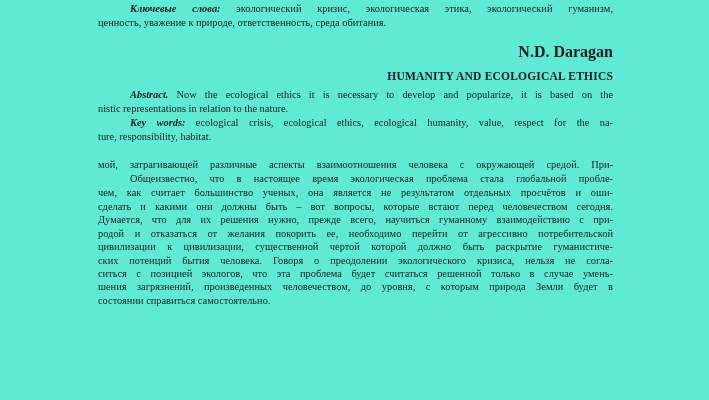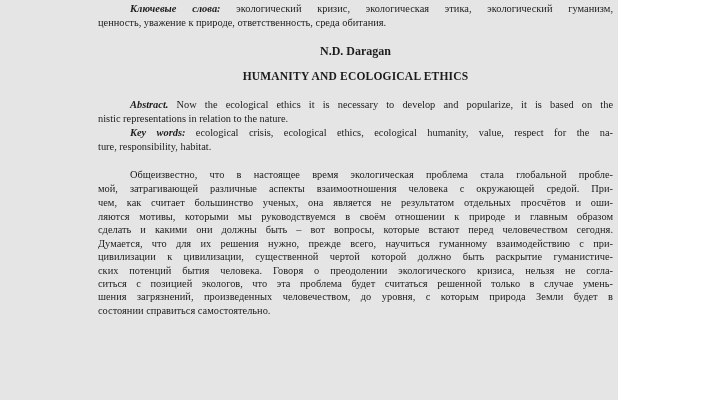--- a/index.html
+++ b/index.html
@@ -2,23 +2,23 @@
 <html><head>
 <meta charset="utf-8">
 <style>
   html, body {
     margin: 0;
     padding: 0;
     background: #ffffff;
   }
   .page {
     position: relative;
-    width: 618px;
+    width: 709px;
     height: 400px;
-    background: #e5e5e5;
+    background: #5eead4;
     overflow: hidden;
     font-family: "Liberation Serif", "DejaVu Serif", serif;
     color: #1c1c1c;
   }
   .content {
     position: absolute;
     left: 98px;
     top: 0;
     width: 515px;
     padding-top: 2px;
@@ -43,34 +43,34 @@
   .p2 .ln {
     line-height: 13.4px;
     height: 13.4px;
   }
   .bi {
     font-weight: bold;
     font-style: italic;
   }
   .author {
     margin: 15px 0 0 0;
-    font-size: 12px;
+    font-size: 16px;
     line-height: 13px;
     font-weight: bold;
-    text-align: center;
+    text-align: right;
   }
   .title {
     margin: 12px 0 0 0;
     font-size: 11.5px;
     line-height: 13px;
     font-weight: bold;
-    text-align: center;
+    text-align: right;
     letter-spacing: 0.2px;
   }
-  .mt-abs { margin-top: 15px; }
+  .mt-abs { margin-top: 5px; }
   .mt-body { margin-top: 14px; }
 </style>
 </head>
 <body>
 
 <div class="page">
   <div class="content">
 
     <div class="para">
       <div class="ln ind"><span class="bi">Ключевые слова:</span><span> экологический кризис, экологическая этика, экологический гуманизм,</span></div>
@@ -85,29 +85,29 @@
       <div class="ln ind"><span class="bi">Abstract.</span><span> Now the ecological ethics it is necessary to develop and popularize, it is based on the</span></div>
       <div class="ln last">nistic representations in relation to the nature.</div>
     </div>
 
     <div class="para">
       <div class="ln ind"><span class="bi">Key words:</span><span> ecological crisis, ecological ethics, ecological humanity, value, respect for the na-</span></div>
       <div class="ln last">ture, responsibility, habitat.</div>
     </div>
 
     <div class="para mt-body">
+      <div class="ln">мой, затрагивающей различные аспекты взаимоотношения человека с окружающей средой. При-</div>
       <div class="ln ind">Общеизвестно, что в настоящее время экологическая проблема стала глобальной пробле-</div>
-      <div class="ln">мой, затрагивающей различные аспекты взаимоотношения человека с окружающей средой. При-</div>
       <div class="ln">чем, как считает большинство ученых, она является не результатом отдельных просчётов и оши-</div>
     </div>
 
     <div class="para p2">
-      <div class="ln">ляются мотивы, которыми мы руководствуемся в своём отношении к природе и главным образом</div>
       <div class="ln">сделать и какими они должны быть – вот вопросы, которые встают перед человечеством сегодня.</div>
       <div class="ln">Думается, что для их решения нужно, прежде всего, научиться гуманному взаимодействию с при-</div>
+      <div class="ln">родой и отказаться от желания покорить ее, необходимо перейти от агрессивно потребительской</div>
       <div class="ln">цивилизации к цивилизации, существенной чертой которой должно быть раскрытие гуманистиче-</div>
       <div class="ln">ских потенций бытия человека. Говоря о преодолении экологического кризиса, нельзя не согла-</div>
       <div class="ln">ситься с позицией экологов, что эта проблема будет считаться решенной только в случае умень-</div>
       <div class="ln">шения загрязнений, произведенных человечеством, до уровня, с которым природа Земли будет в</div>
       <div class="ln last">состоянии справиться самостоятельно.</div>
     </div>
 
   </div>
 </div>
 

